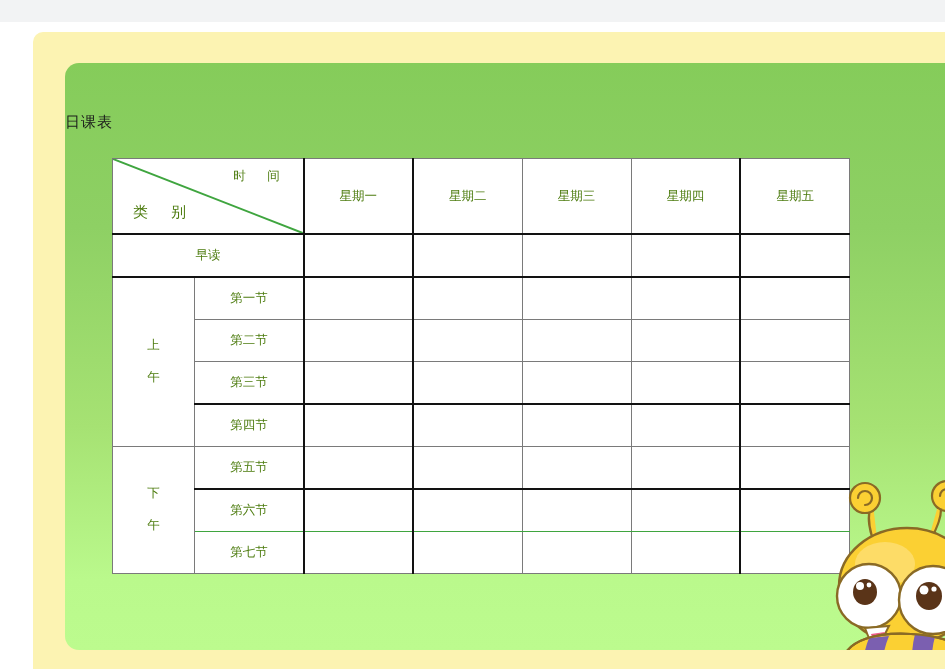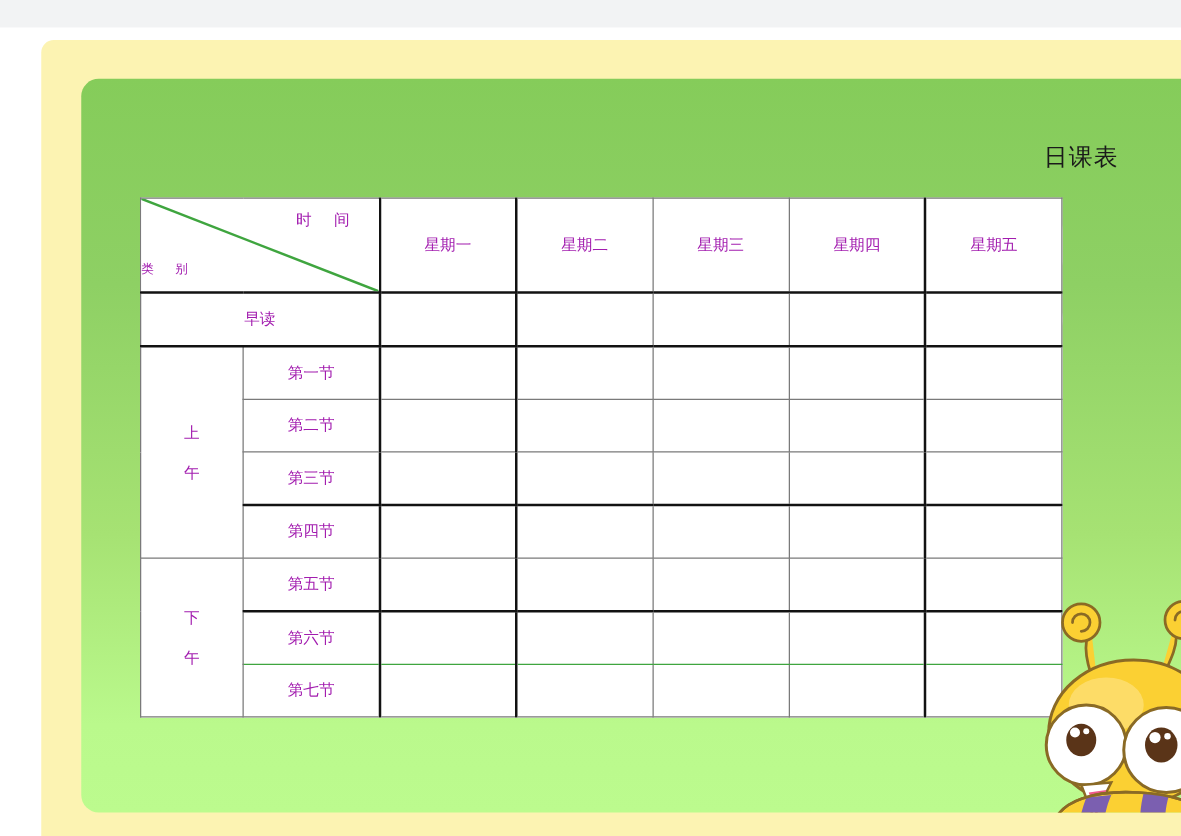--- a/index.html
+++ b/index.html
@@ -46,22 +46,22 @@
     border-radius: 14px 0 0 14px;
     background: linear-gradient(to bottom, #85cc5a 0%, #8ed064 28%, #a6e273 62%, #baf98c 88%, #bcfb8e 100%);
     overflow: hidden;
   }
 
   #doc-title {
     position: absolute;
     left: 0;
     top: 50px;
     width: 830px;
-    text-align: right;
-    font-size: 19px;
+    text-align: left;
+    font-size: 15px;
     color: #1a1a1a;
     letter-spacing: 1px;
   }
 
   
   #timetable {
     position: absolute;
     left: 47px;       
     top: 95px;        
     width: 738px;     
@@ -69,32 +69,33 @@
     border-collapse: collapse;
     background: #ffffff;
     table-layout: fixed;
     border: 1px solid #121212;
   }
   #timetable td {
     border: 1px solid #7a7a7a;
     text-align: center;
     vertical-align: middle;
     font-size: 12.5px;
-    color: #a21caf;
+    color: #4d7c0f;
     background: #ffffff;
     padding: 0;
+    font-family: Liberation Mono, monospace;
   }
   .col-cat   { width: 82px; }
   .col-per   { width: 109px; }
   .col-day   { width: 109px; }
 
   
   .hd-cell { border-bottom: 2px solid #121212 !important; border-right: 2px solid #121212 !important; height: 74px; }
   .hd-day  { border-bottom: 2px solid #121212 !important; border-radius: 25px; }
-  .r-morning-read td { height: 41px; border-bottom: 2px solid #121212 !important; border-radius: 20px; }
+  .r-morning-read td { height: 41px; border-bottom: 2px solid #121212 !important; }
   .thick-bottom { border-bottom: 2px solid #121212 !important; }
   .green-bottom { border-bottom: 1px solid #3fa53f !important; }
   .thick-right  { border-right: 2px solid #121212 !important; }
   .sess-cell { border-right: 1px solid #7a7a7a; }
 
   .period-row td { height: 41px; }
 
   
   .corner {
     position: relative;
@@ -109,23 +110,23 @@
   }
   .corner .lbl-time {
     position: absolute;
     right: 16px;
     top: 9px;
     font-size: 12.5px;
     letter-spacing: 7px;
   }
   .corner .lbl-cat {
     position: absolute;
-    left: 0;
+    left: 20px;
     bottom: 11px;
-    font-size: 10px;
+    font-size: 15px;
     letter-spacing: 7px;
   }
 
   .vlabel { font-size: 12.5px; line-height: 2.6; }
 
   
   #bee {
     position: absolute;
     left: 742px;   
     top: 405px;    

